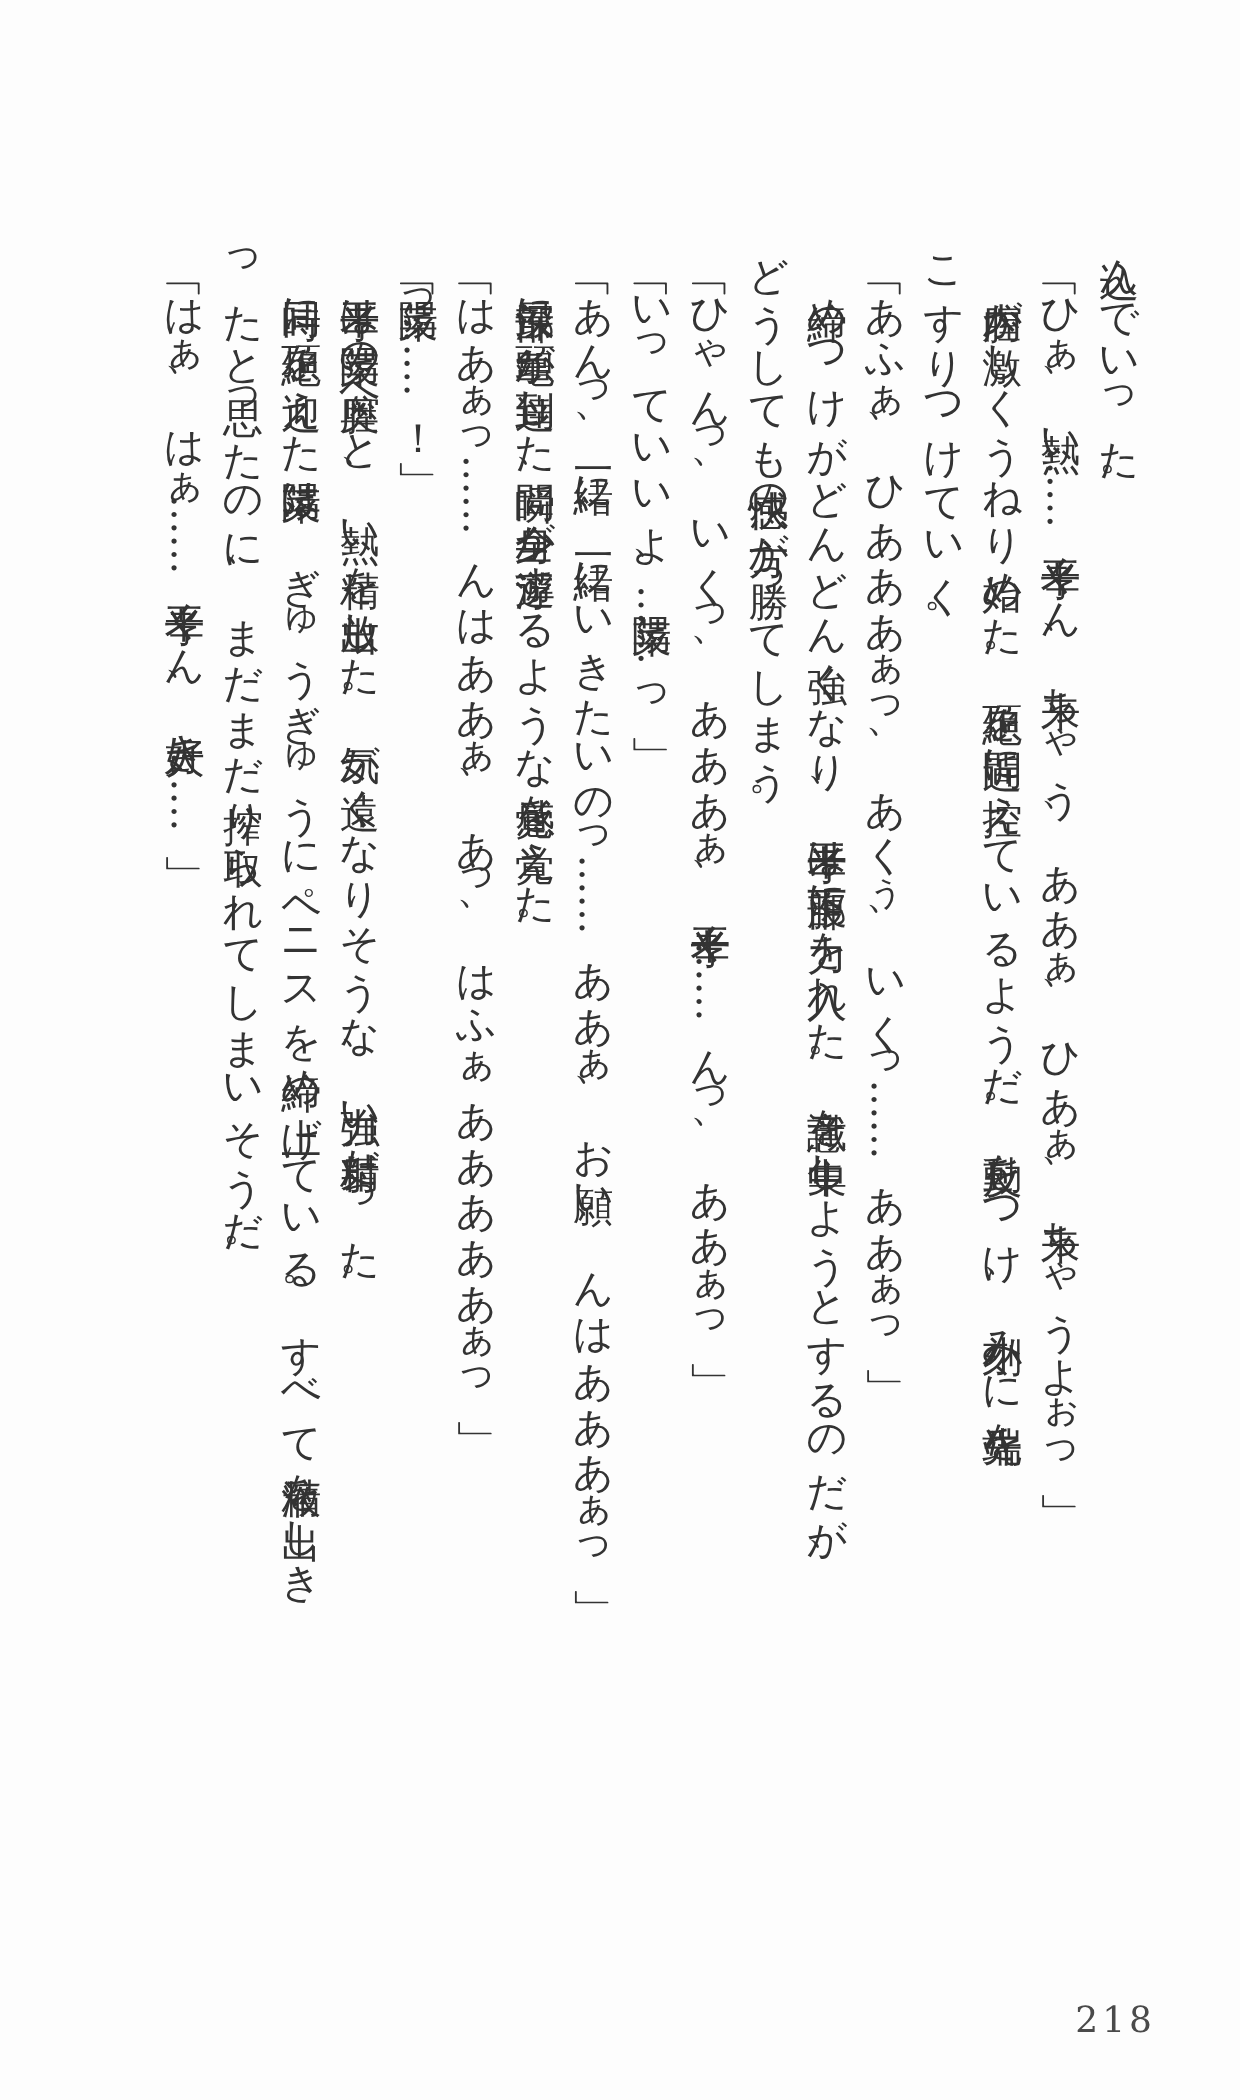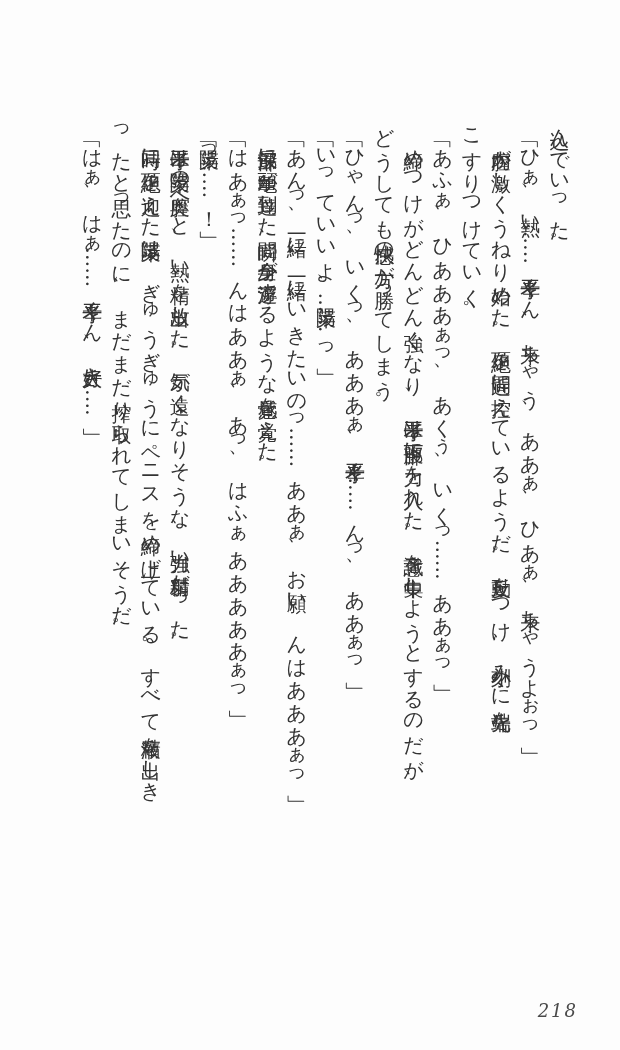--- a/index.html
+++ b/index.html
@@ -33,21 +33,20 @@
     white-space: nowrap;
   }
   .text-area p.indent {
     text-indent: 20px;
   }
   .page-number {
     position: absolute;
     top: 1000px;
     right: 42px;
     font-family: "DejaVu Serif", "Liberation Serif", serif;
-    font-style: italic;
     font-size: 18px;
     letter-spacing: 2px;
     color: #4a4a4a;
   }
 </style>
 </head>
 <body>
 
 <div class="page">
 

